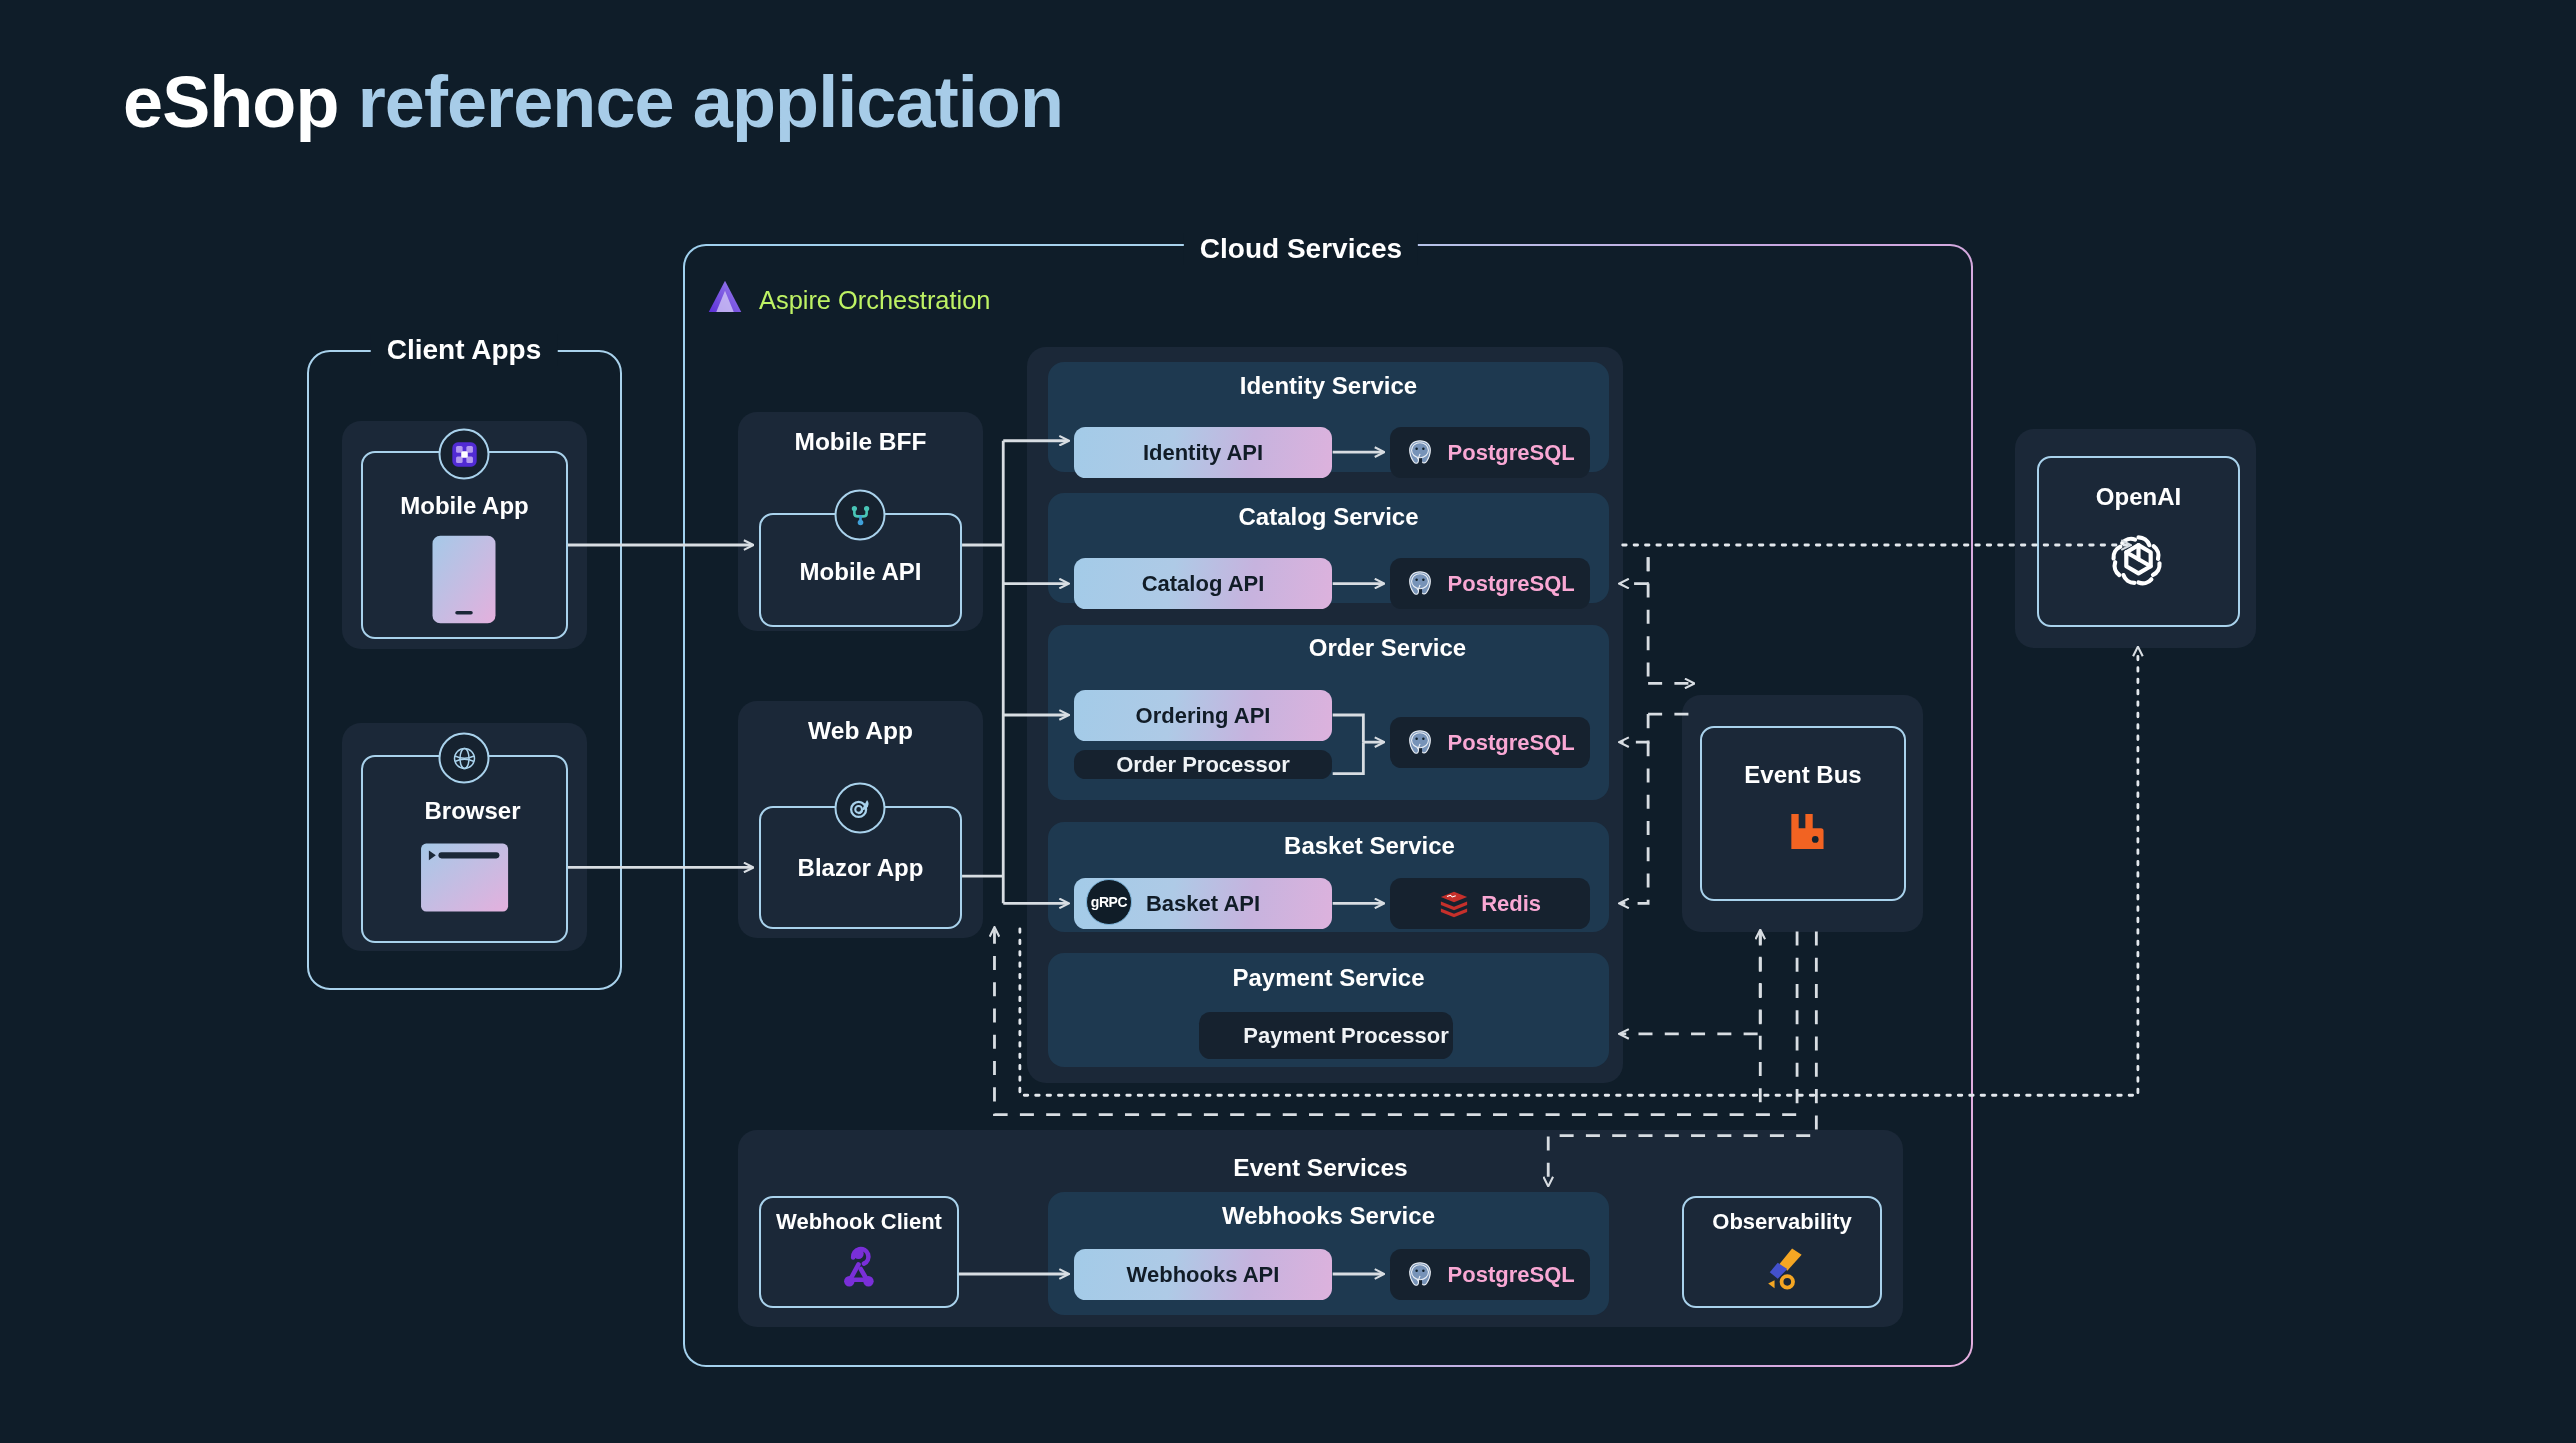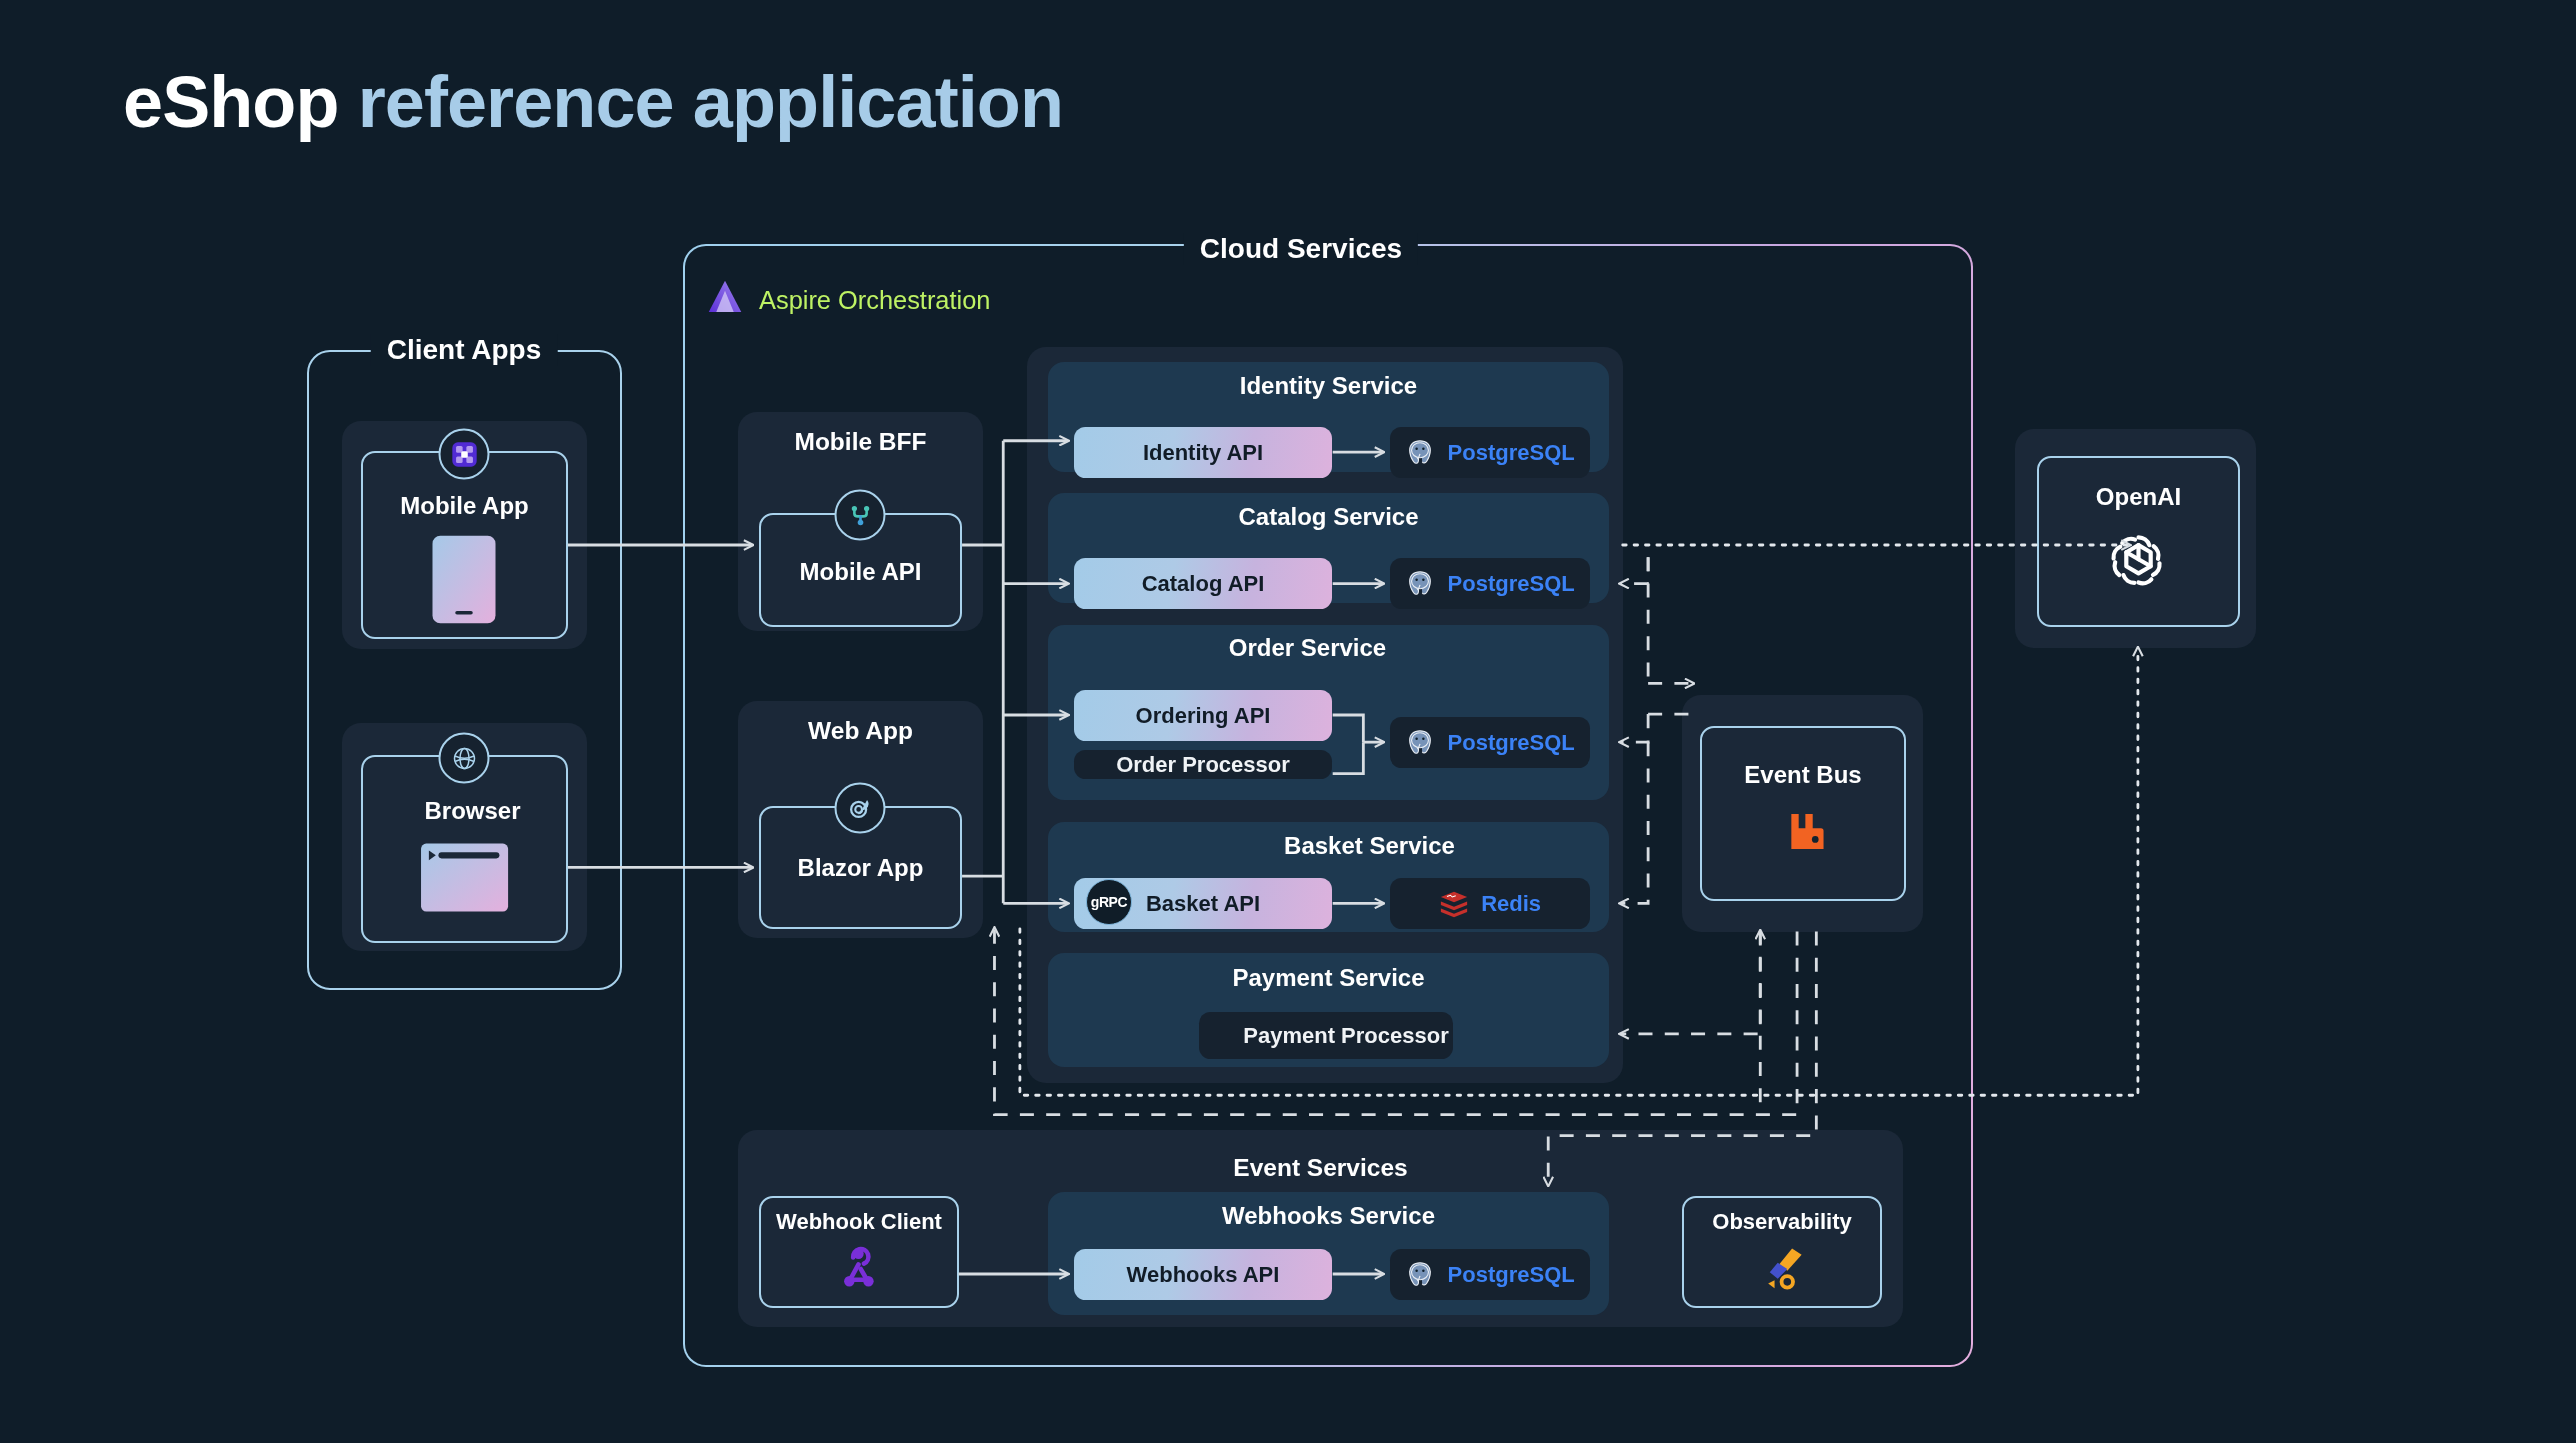--- a/index.html
+++ b/index.html
@@ -100,21 +100,21 @@
     display: flex; align-items: center; justify-content: center;
     color: #f0f3f6; font-size: 22px; font-weight: bold;
     white-space: nowrap;
   }
   .store {
     position: absolute;
     border-radius: 11.4px;
     background: #16222f;
     display: flex; align-items: center; justify-content: center;
     gap: 12.3px;
-    color: #3b82f6; font-size: 22px; font-weight: bold;
+    color: #f9a8d4; font-size: 22px; font-weight: bold;
     white-space: nowrap;
   }
 
   
   .badge {
     position: absolute;
     width: 51px; height: 51px;
     border-radius: 50%;
     border: 2.2px solid #a9d2ec;
     background: #16222f;
@@ -265,21 +265,21 @@
                M16 3 c7 0 11 4 11 10 0 5-2 9-4 12-1.3 1.9-3.6 2.2-4.6.3" fill="#7793b8" stroke="#e8edf4" stroke-width="1.2" stroke-linejoin="round"></path>
       <ellipse cx="16" cy="13" rx="9" ry="8" fill="#7793b8" stroke="#e8edf4" stroke-width="1.2"></ellipse>
       <circle cx="12.4" cy="11.5" r="1.3" fill="#10202c"></circle>
       <circle cx="19.6" cy="11.5" r="1.3" fill="#10202c"></circle>
       <path d="M16 17 q-1 4 -3 5.5" fill="none" stroke="#e8edf4" stroke-width="1.2"></path>
     </svg>
     <span>PostgreSQL</span>
   </div>
 
   <div class="svc" style="left:1048px; top:625px; width:561px; height:175px;"></div>
-  <div class="svc-title" style="left:1027px; top:634px; width:561px;">Order Service</div>
+  <div class="svc-title" style="left:1107px; top:634px; width:561px;">Order Service</div>
   <div class="api" style="left:1074px; top:690px; width:258px; height:51px;">
     <span>Ordering API</span>
   </div>
   <div class="dark-box" style="left:1074px; top:750px; width:258px; height:29px;">
     <span>Order Processor</span>
   </div>
   <div class="store" style="left:1390px; top:717px; width:200px; height:51px;">
     <svg width="30" height="30" viewBox="0 0 32 32">
       <path d="M16 3 C9 3 5 7 5 13 c0 5 2 9 4 12 1.5 2.2 4 2.6 5 .5 .7-1.5 .4-3.5 .1-5
                M16 3 c7 0 11 4 11 10 0 5-2 9-4 12-1.3 1.9-3.6 2.2-4.6.3" fill="#7793b8" stroke="#e8edf4" stroke-width="1.2" stroke-linejoin="round"></path>

